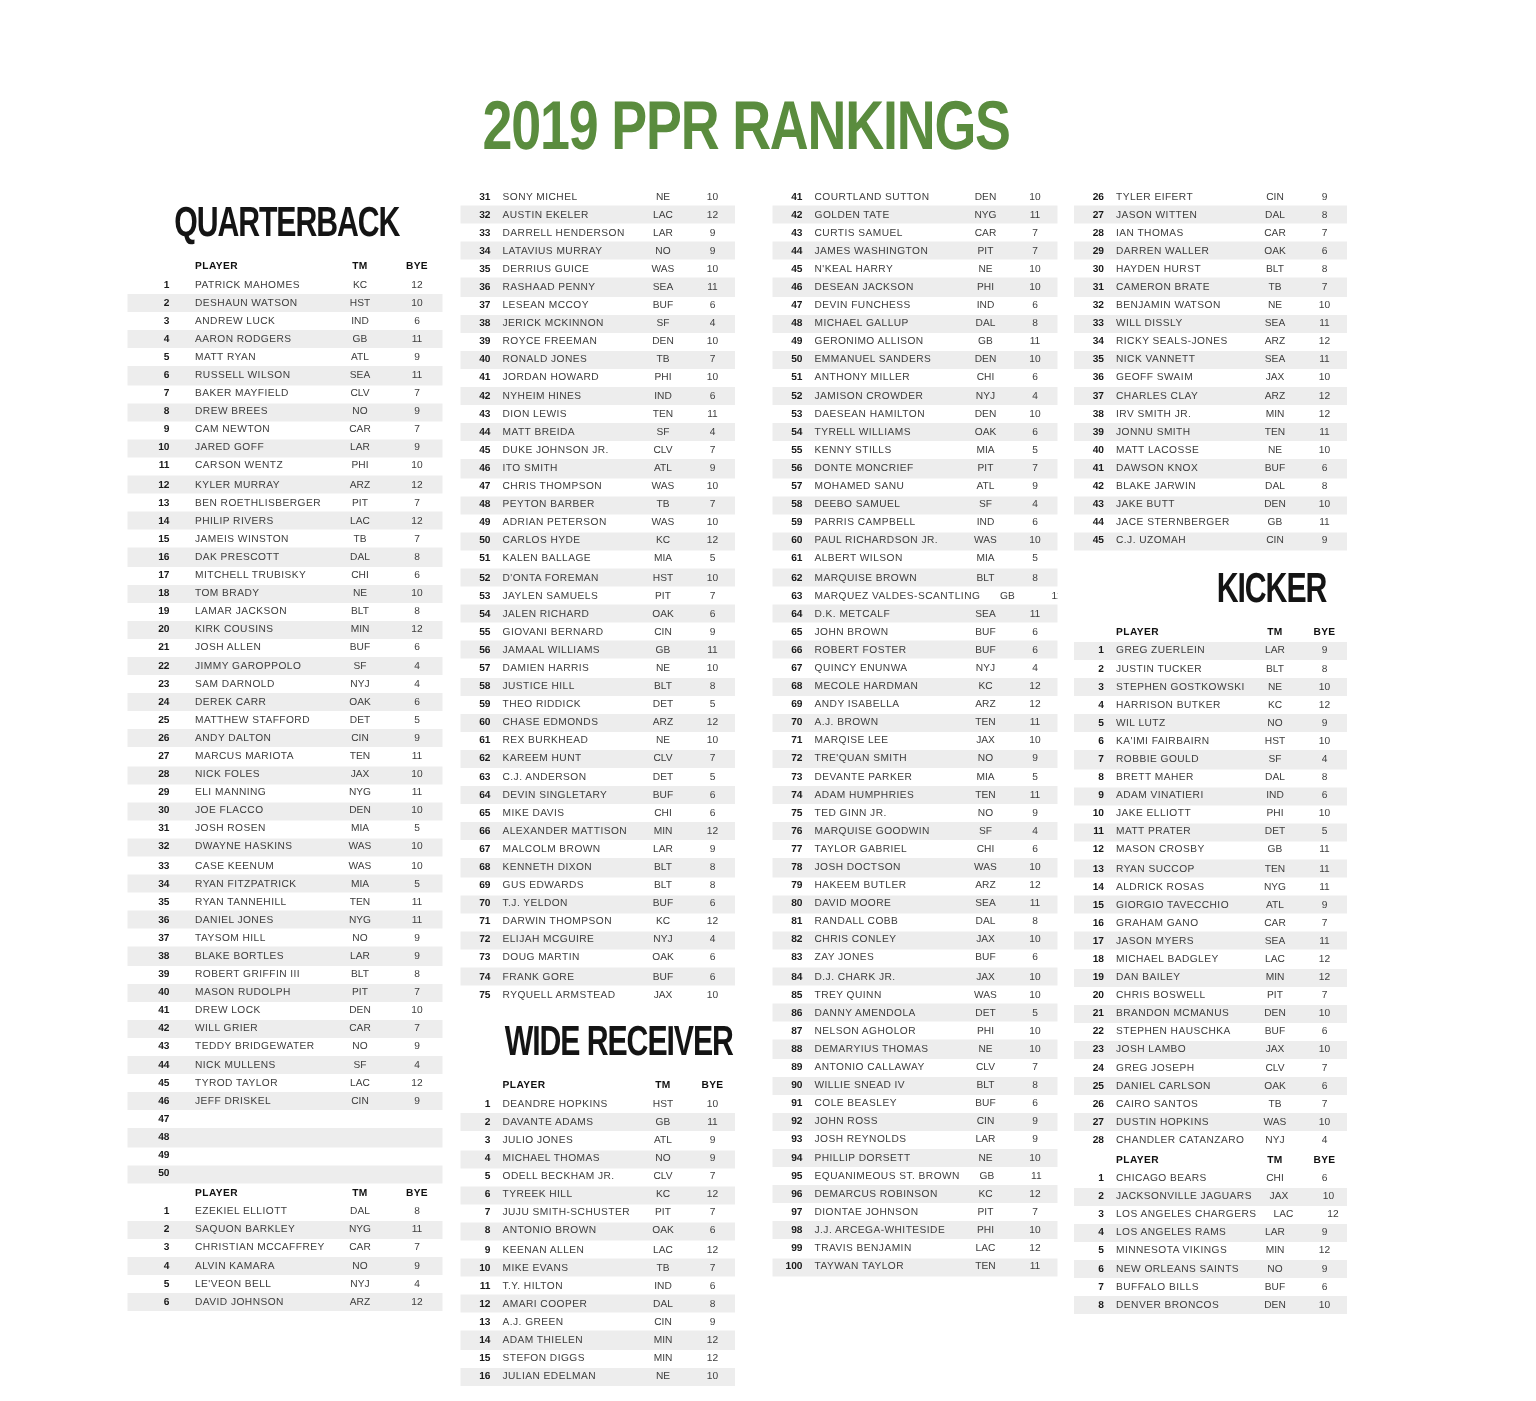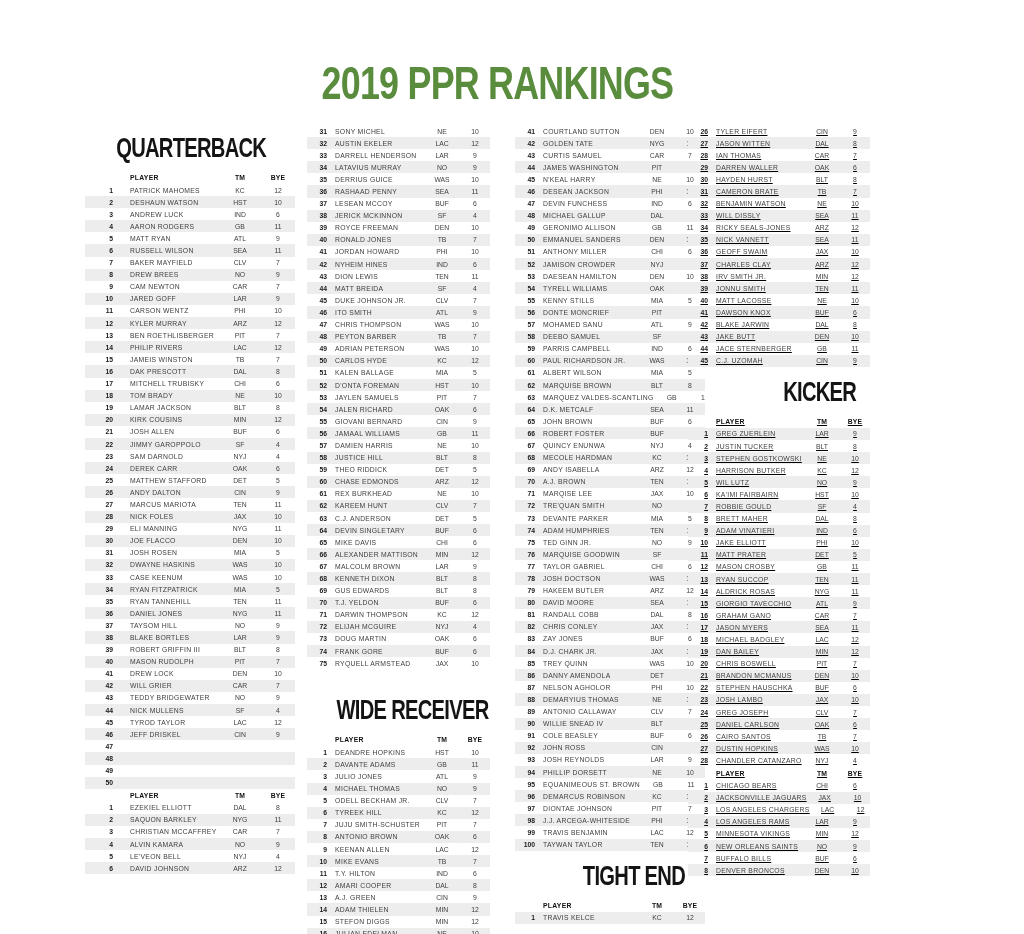--- a/index.html
+++ b/index.html
@@ -11,28 +11,28 @@
   .title-wrap{position:absolute;top:56px;left:0;width:994px;text-align:center;}
   .title-text{
     display:inline-block;font-size:46px;font-weight:700;color:#5a8c3e;
     letter-spacing:-1px;transform:scaleX(0.78);transform-origin:center;
     white-space:nowrap;
   }
   .col{position:absolute;top:125px;}
   #col1{left:85px;width:210px;}
   #col2{left:307px;width:183px;}
   #col3{left:515px;width:190px;}
-  #col4{left:688px;width:182px;text-decoration:underline;}
+  #col4{left:716px;width:182px;}
   .section-heading{text-align:right;height:34px;line-height:34px;margin:6px 0 6px;white-space:nowrap;}
   .section-heading span{
     display:inline-block;font-size:28px;font-weight:700;color:#141414;
     letter-spacing:-1px;transform:scaleX(0.72);transform-origin:center;white-space:nowrap;
   }
   .mt8{margin-top:8px;}
-  .mt12{margin-top:24px;}
+  .mt12{margin-top:8px;}
   .grid-row{
     display:grid;grid-template-columns:20px 1fr 36px 30px;
     align-items:center;white-space:nowrap;overflow:hidden;
   }
   .col-first .grid-row{grid-template-columns:28px 1fr 42px 34px;}
   .thead{height:13px;font-size:6.8px;font-weight:700;color:#101010;}
   .thead .name{padding-left:8px;letter-spacing:0.3px;}
   .col-first .thead .name{padding-left:17px;}
   .thead .tm,.thead .bye{text-align:center;letter-spacing:0.2px;}
   .row{height:12.1px;font-size:6.8px;color:#3d3d3d;}
@@ -1157,39 +1157,20 @@
           <span class="bye">12</span>
         </div>
         <div class="row grid-row shaded">
           <span class="rank">100</span>
           <span class="name">TAYWAN TAYLOR</span>
           <span class="tm">TEN</span>
           <span class="bye">11</span>
         </div>
       </div>
 
-    <div class="section">
-      <div class="section-heading mt8">
-        <span>TIGHT END</span>
-      </div>
-      <div class="thead grid-row">
-        <span class="rank"></span>
-        <span class="name">PLAYER</span>
-        <span class="tm">TM</span>
-        <span class="bye">BYE</span>
-      </div>
-      <div class="tbody">
-          <div class="row grid-row shaded">
-            <span class="rank">1</span>
-            <span class="name">TRAVIS KELCE</span>
-            <span class="tm">KC</span>
-            <span class="bye">12</span>
-          </div>
-        </div>
-    </div>
   </div>
 
   <div class="col" id="col4">
     <div class="tbody">
         <div class="row grid-row">
           <span class="rank">26</span>
           <span class="name">TYLER EIFERT</span>
           <span class="tm">CIN</span>
           <span class="bye">9</span>
         </div>

